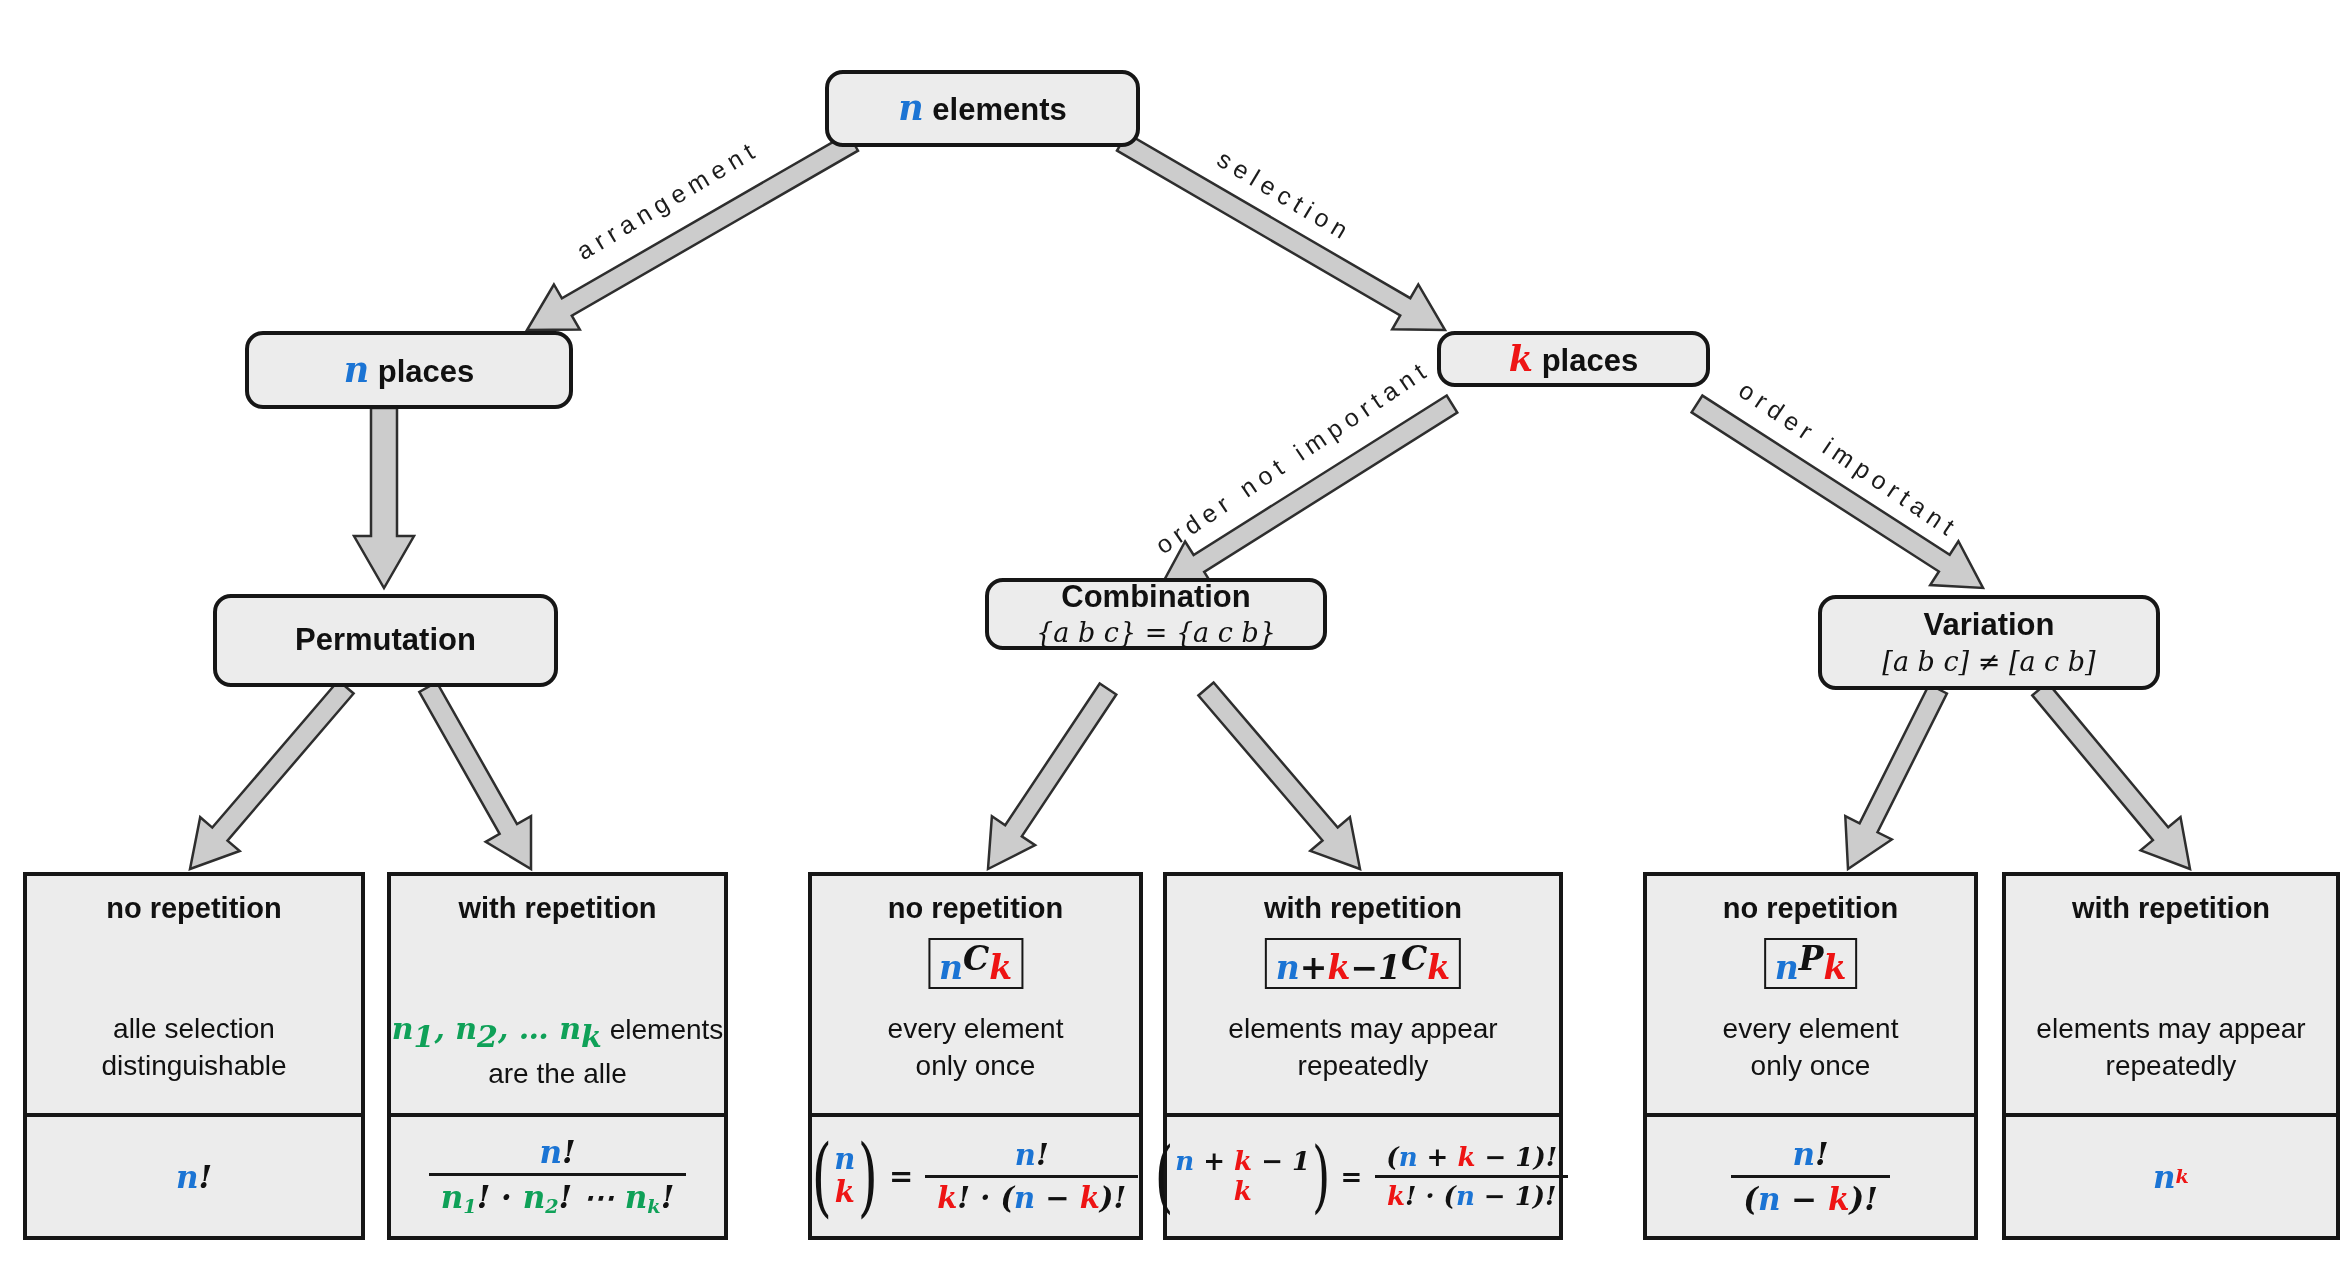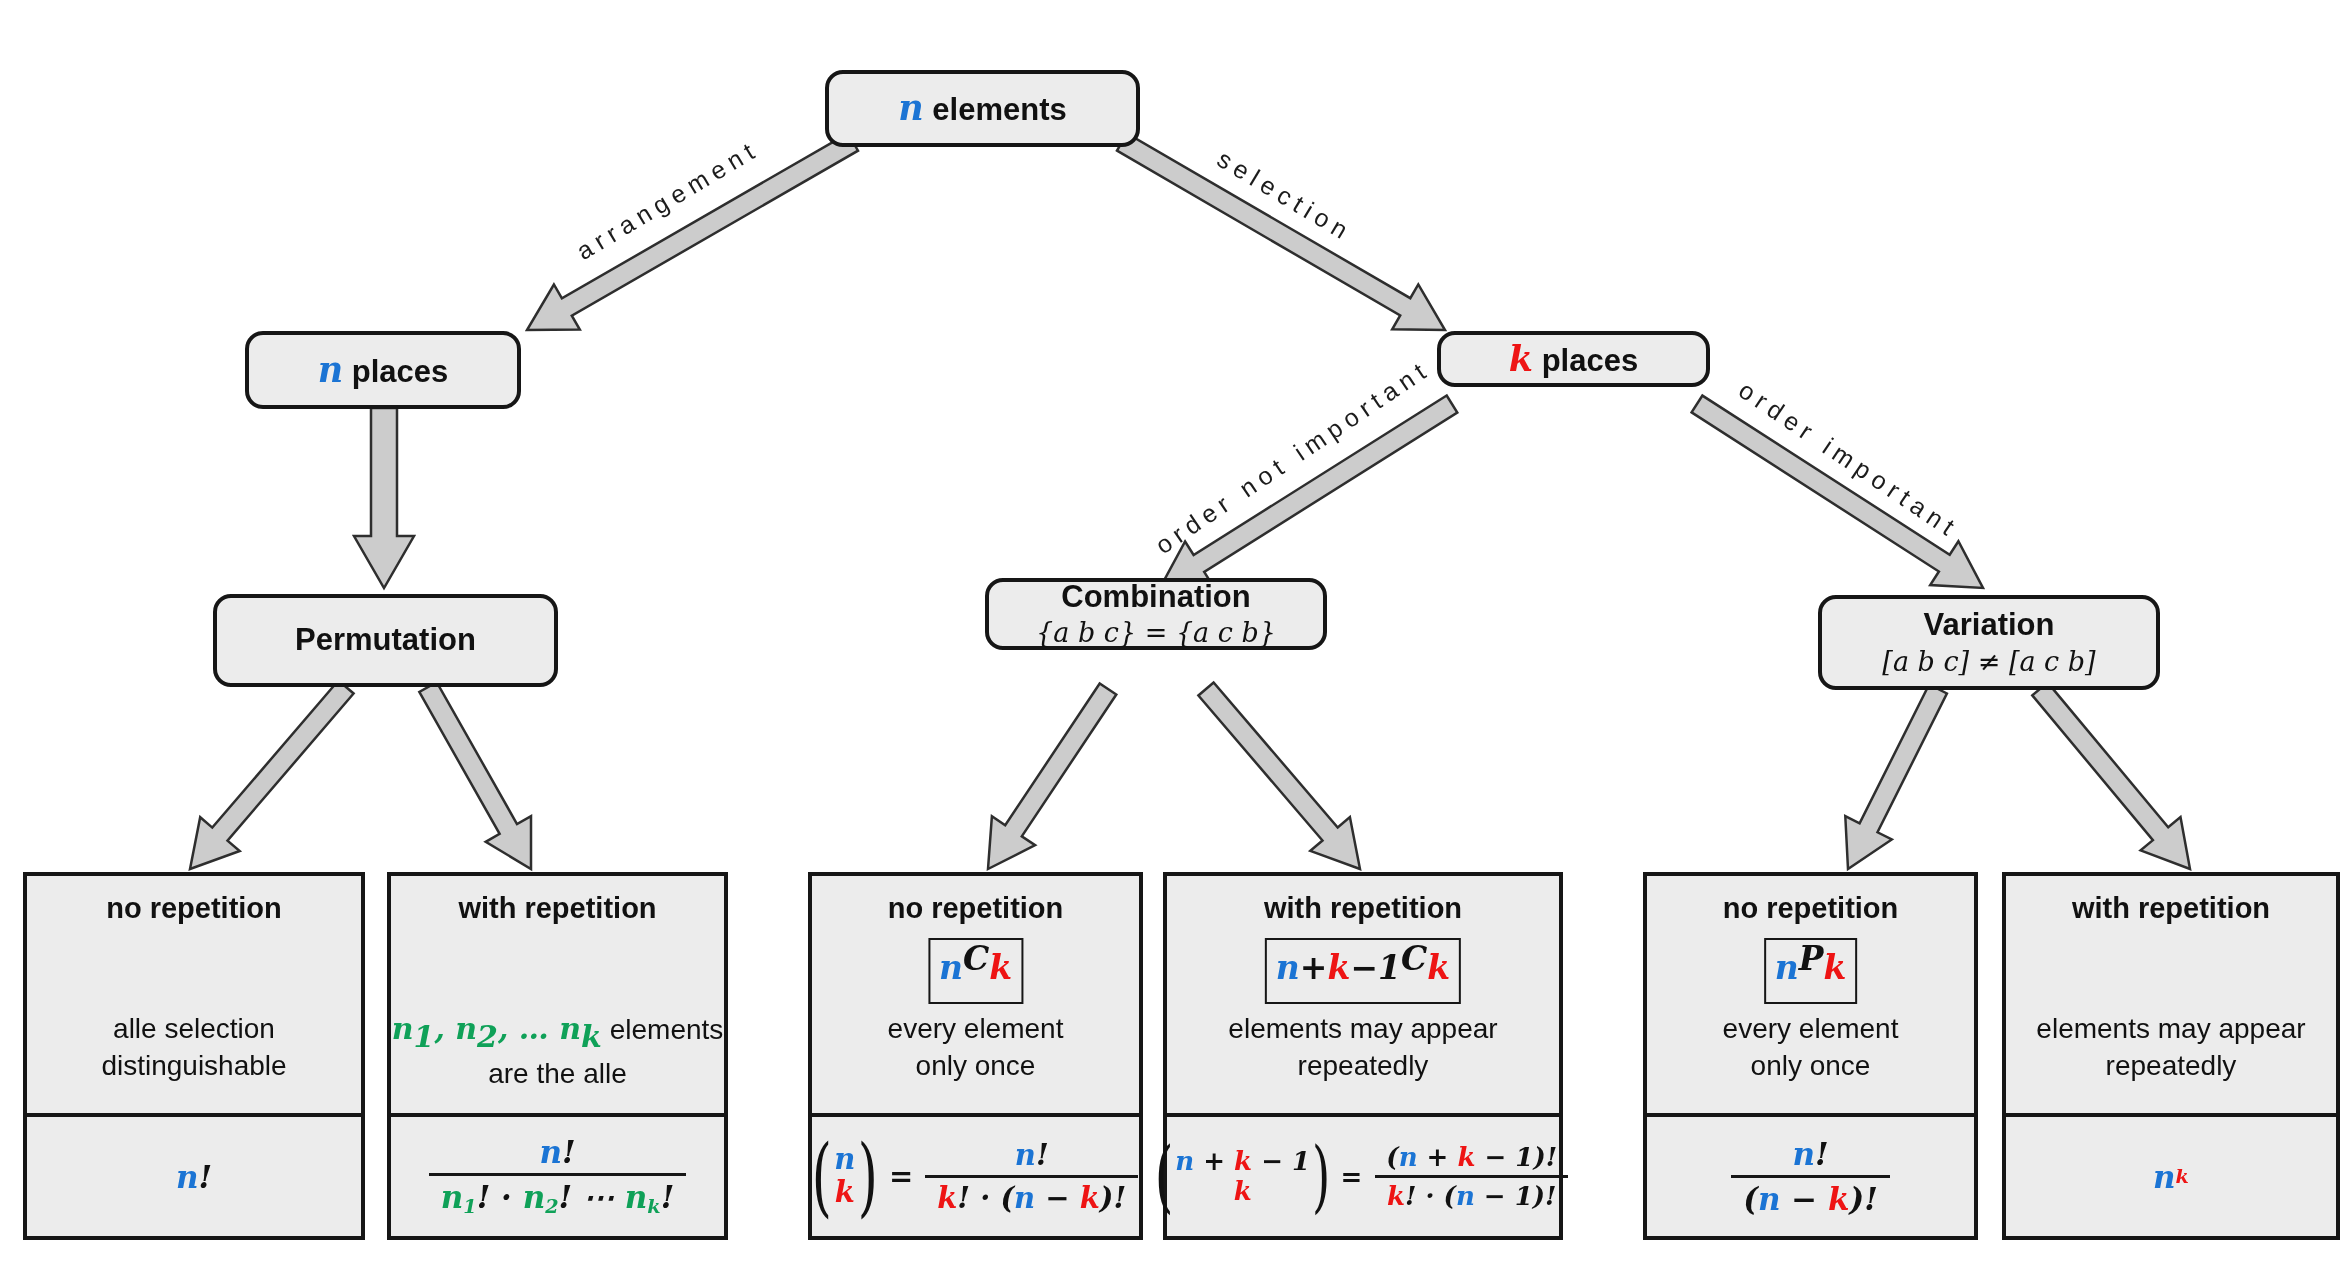--- a/index.html
+++ b/index.html
@@ -20,21 +20,21 @@
   .seg-sup{font-size:0.62em;vertical-align:0.55em;}
 
   
   .edge-label{position:absolute;font-size:25px;letter-spacing:6px;color:#1c1c1c;white-space:nowrap;}
 
   
   .leaf{position:absolute;top:872px;height:368px;background:#ECECEC;border:4px solid #161616;box-sizing:border-box;}
   .leaf-top{position:absolute;left:0;right:0;top:0;height:209px;}
   .leaf-title{position:absolute;top:16px;width:100%;text-align:center;font-weight:700;font-size:29px;}
   .badge{position:absolute;top:62px;left:50%;transform:translateX(-50%);border:2.5px solid #161616;
-         padding:0 9px 15px;line-height:1.15;white-space:nowrap;}
+         padding:0 9px 0;line-height:1.15;white-space:nowrap;}
   .badge .math{font-size:33px;}
   .leaf-desc{position:absolute;top:134px;width:100%;text-align:center;font-size:28px;line-height:37px;}
   .leaf-desc .math{font-size:30px;}
   .leaf-bottom{position:absolute;left:0;right:0;top:237px;bottom:0;border-top:4px solid #161616;
                display:flex;align-items:center;justify-content:center;}
   .formula{font-family:"DejaVu Serif",serif;font-style:italic;font-weight:700;font-size:31px;
            display:flex;align-items:center;justify-content:center;white-space:nowrap;}
   .formula.compact{font-size:26px;}
   .frac{display:inline-flex;flex-direction:column;align-items:center;}
   .frac .num{padding:0 12px 3px;}
@@ -69,21 +69,21 @@
   <div class="edge-label" style="left:1285px;top:196px;transform:translate(-50%,-50%) rotate(31deg);">selection</div>
   <div class="edge-label" style="left:1293px;top:457px;transform:translate(-50%,-50%) rotate(-34deg);">order not important</div>
   <div class="edge-label" style="left:1849px;top:460px;transform:translate(-50%,-50%) rotate(34deg);">order important</div>
 
   <div class="node" style="left:825px;top:70px;width:315px;height:77px">
     <div class="node-title">
         <div class="rich-line"><span class="math" style="color: rgb(27, 116, 212);">n</span><span> elements</span></div>
       </div>
   </div>
 
-  <div class="node" style="left:245px;top:331px;width:276px;height:78px">
+  <div class="node" style="left:245px;top:331px;width:328px;height:78px">
     <div class="node-title">
         <div class="rich-line"><span class="math" style="color: rgb(27, 116, 212);">n</span><span> places</span></div>
       </div>
   </div>
 
   <div class="node" style="left:1437px;top:331px;width:273px;height:56px">
     <div class="node-title">
         <div class="rich-line"><span class="math" style="color: rgb(238, 20, 20);">k</span><span> places</span></div>
       </div>
   </div>

